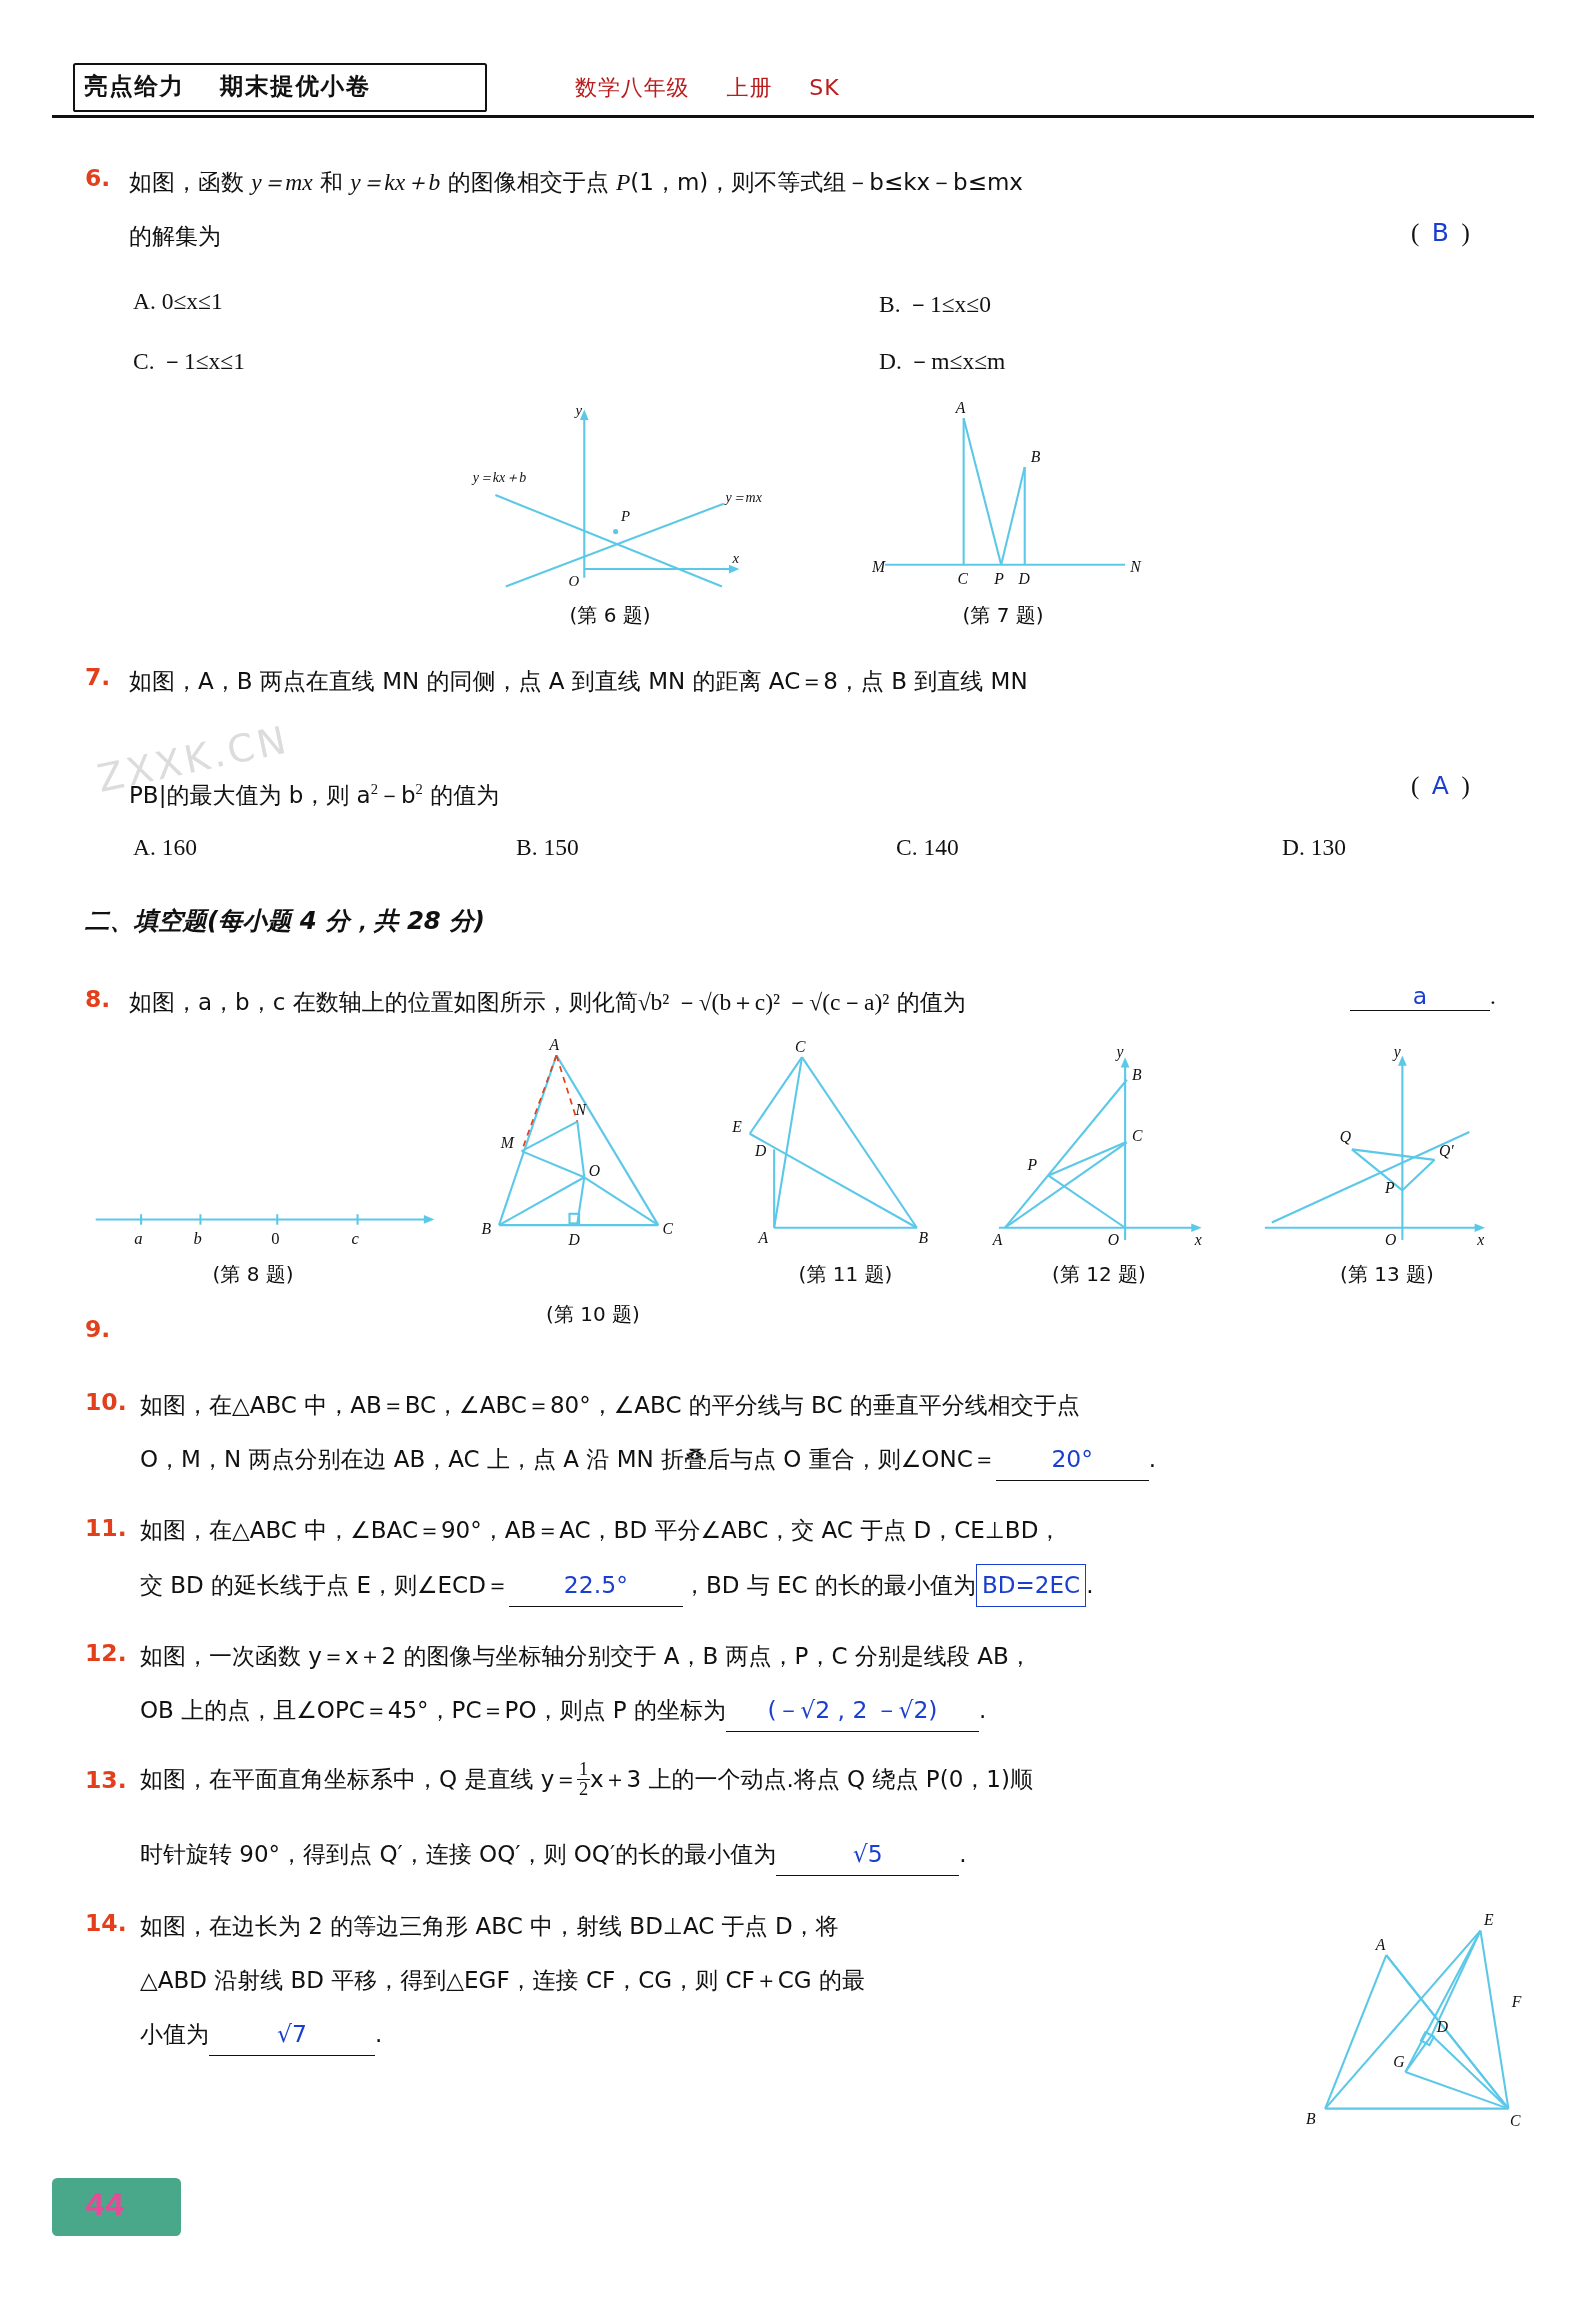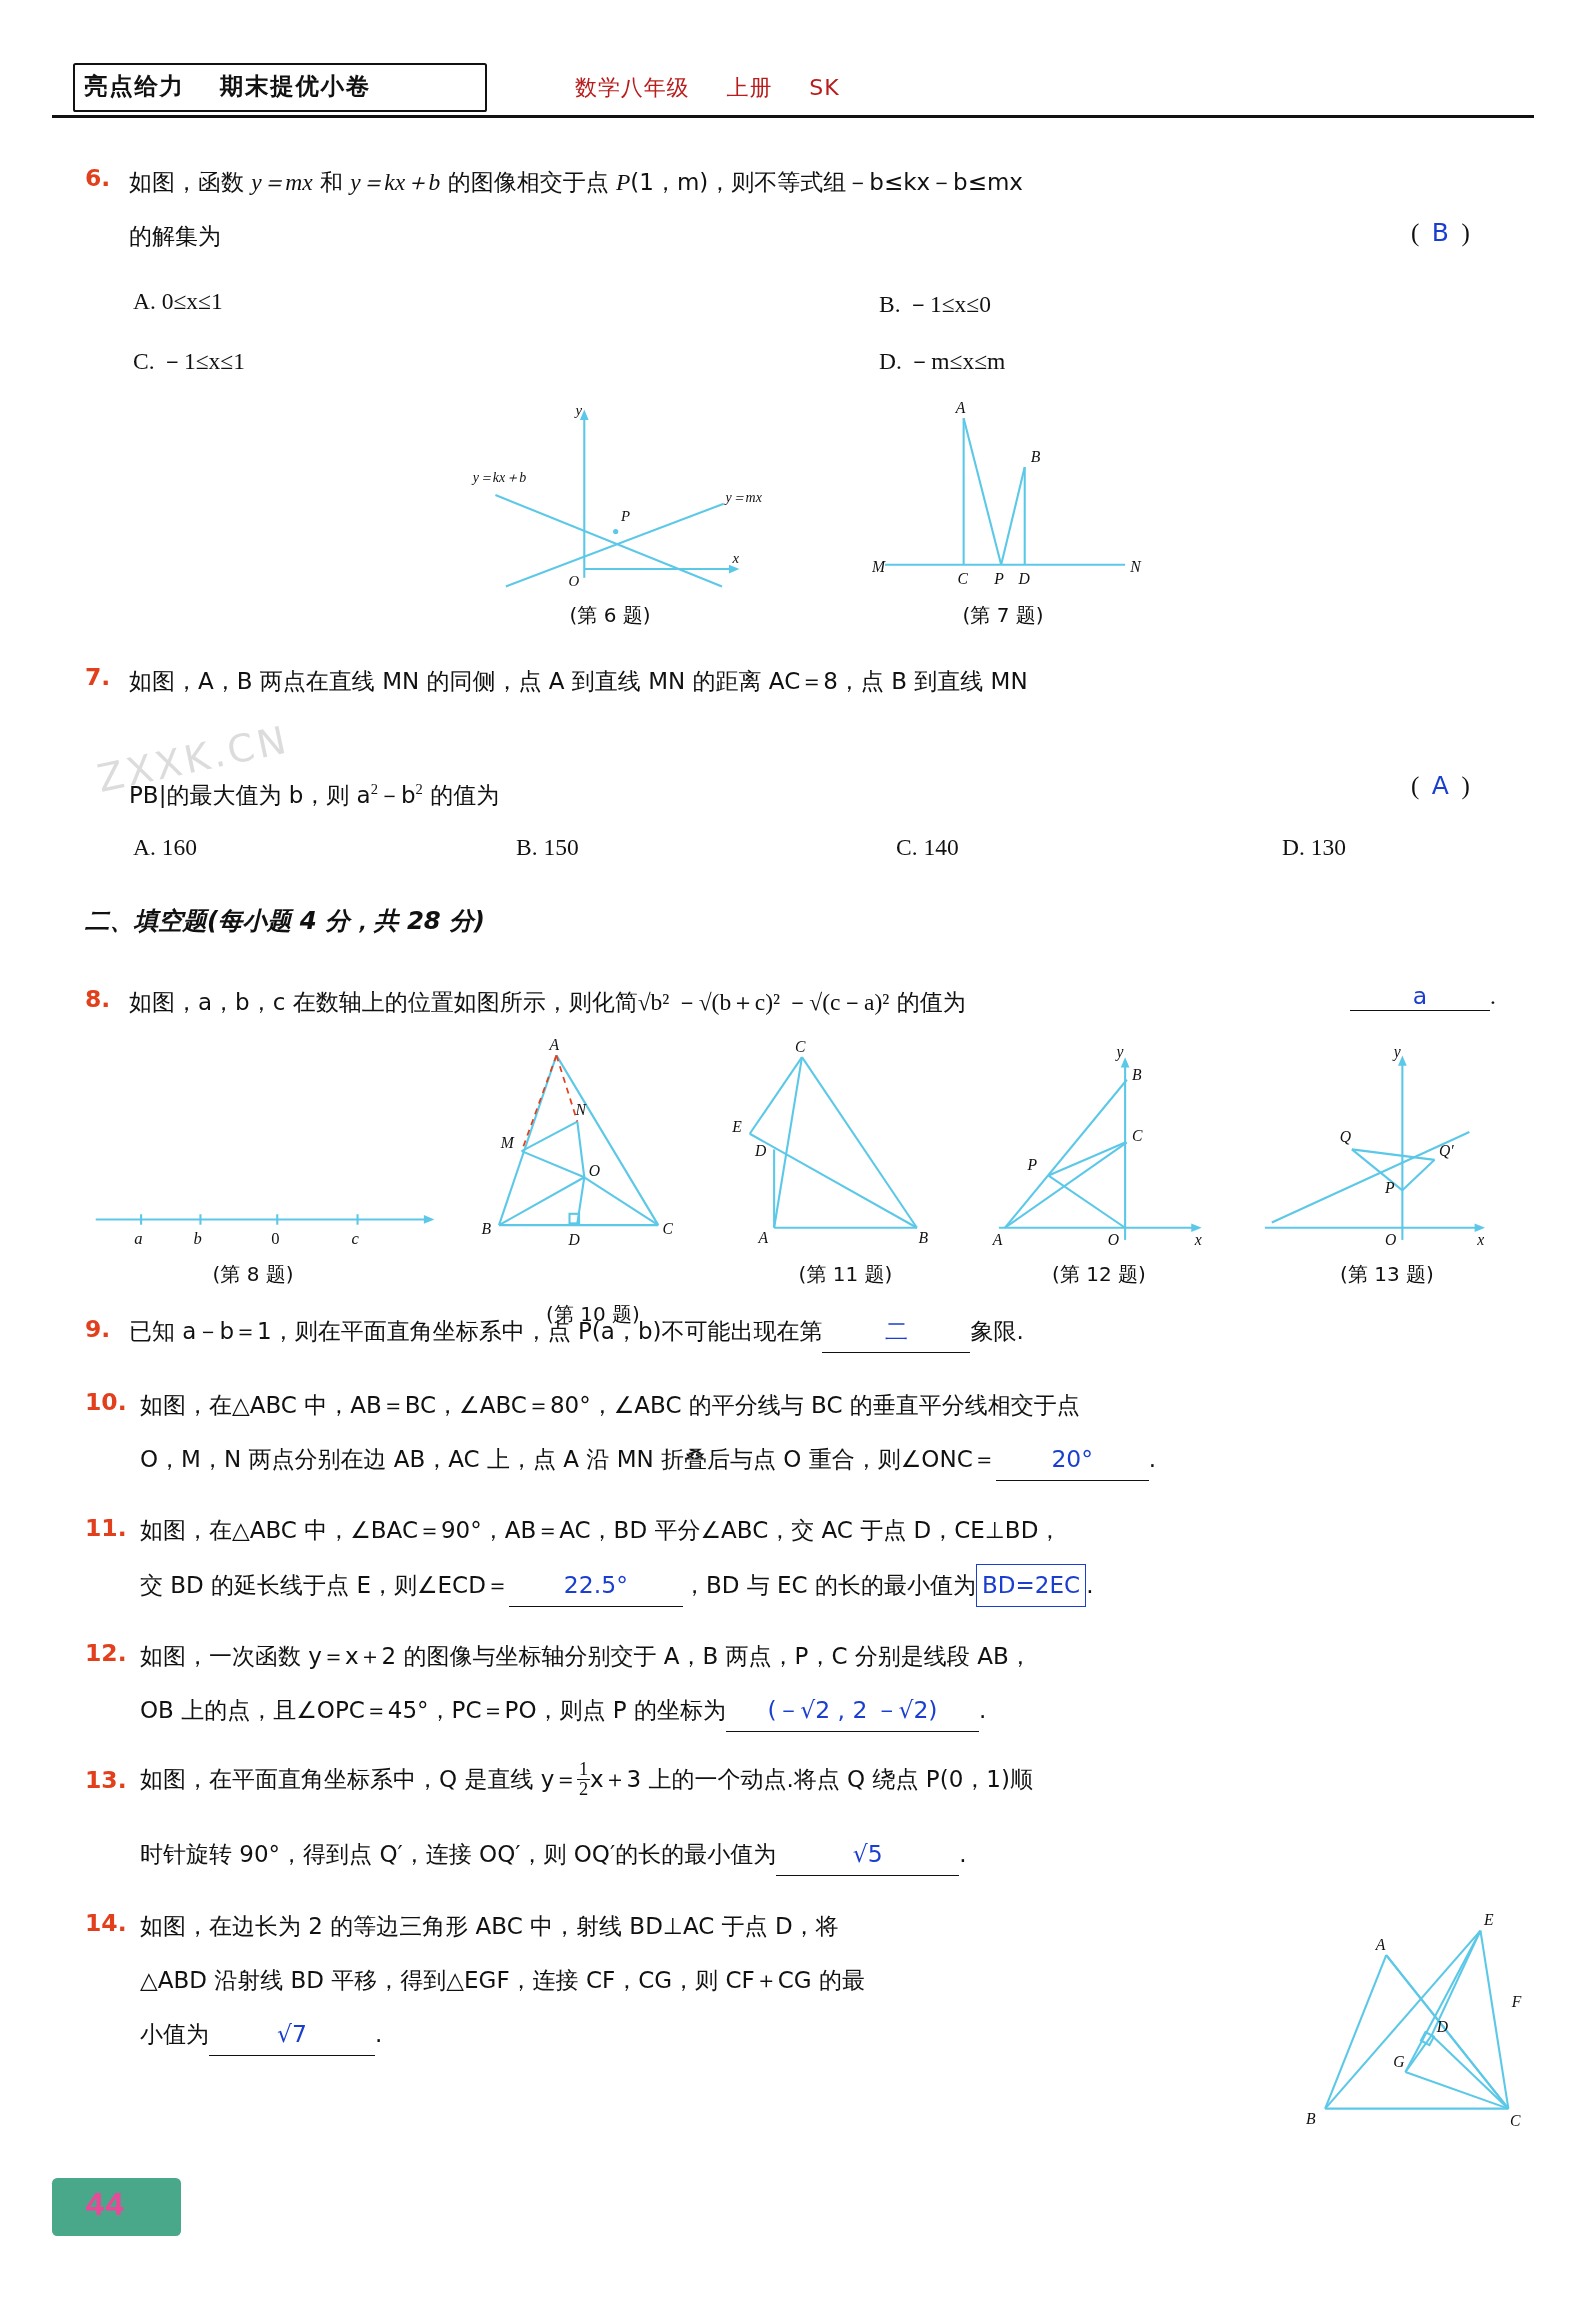--- a/index.html
+++ b/index.html
@@ -302,23 +302,20 @@
         <text x="220" y="136">Q′</text>
         <text x="158" y="178">P</text>
         <text x="158" y="238">O</text>
         <text x="264" y="238">x</text>
       </g>
     </svg>
   </div>
   <div class="fig-cap" style="left:1256px;top:1261px;width:262px;">(第 13 题)</div>
 
   <div class="qnum" style="left:85px;top:1315px;">9.</div>
-  <div class="blk body-line" style="left:129px;top:1311px;">
-    <span class="cn">已知 a－b＝1，则在平面直角坐标系中，点 P(a，b)不可能出现在第</span><span class="blank-line ans-blue cn" style="width:148px;">二</span><span class="cn">象限.</span>
-  </div>
 
   <div class="qnum" style="left:85px;top:1388px;">10.</div>
   <div class="blk body-line" style="left:140px;top:1385px;width:1412px;">
     <span class="cn">如图，在△ABC 中，AB＝BC，∠ABC＝80°，∠ABC 的平分线与 BC 的垂直平分线相交于点</span>
   </div>
   <div class="blk body-line" style="left:140px;top:1439px;">
     <span class="cn">O，M，N 两点分别在边 AB，AC 上，点 A 沿 MN 折叠后与点 O 重合，则∠ONC＝</span><span class="blank-line ans-blue" style="width:153px;font-size:23.5px;">20°</span><span class="cn">.</span>
   </div>
 
   <div class="qnum" style="left:85px;top:1514px;">11.</div>

